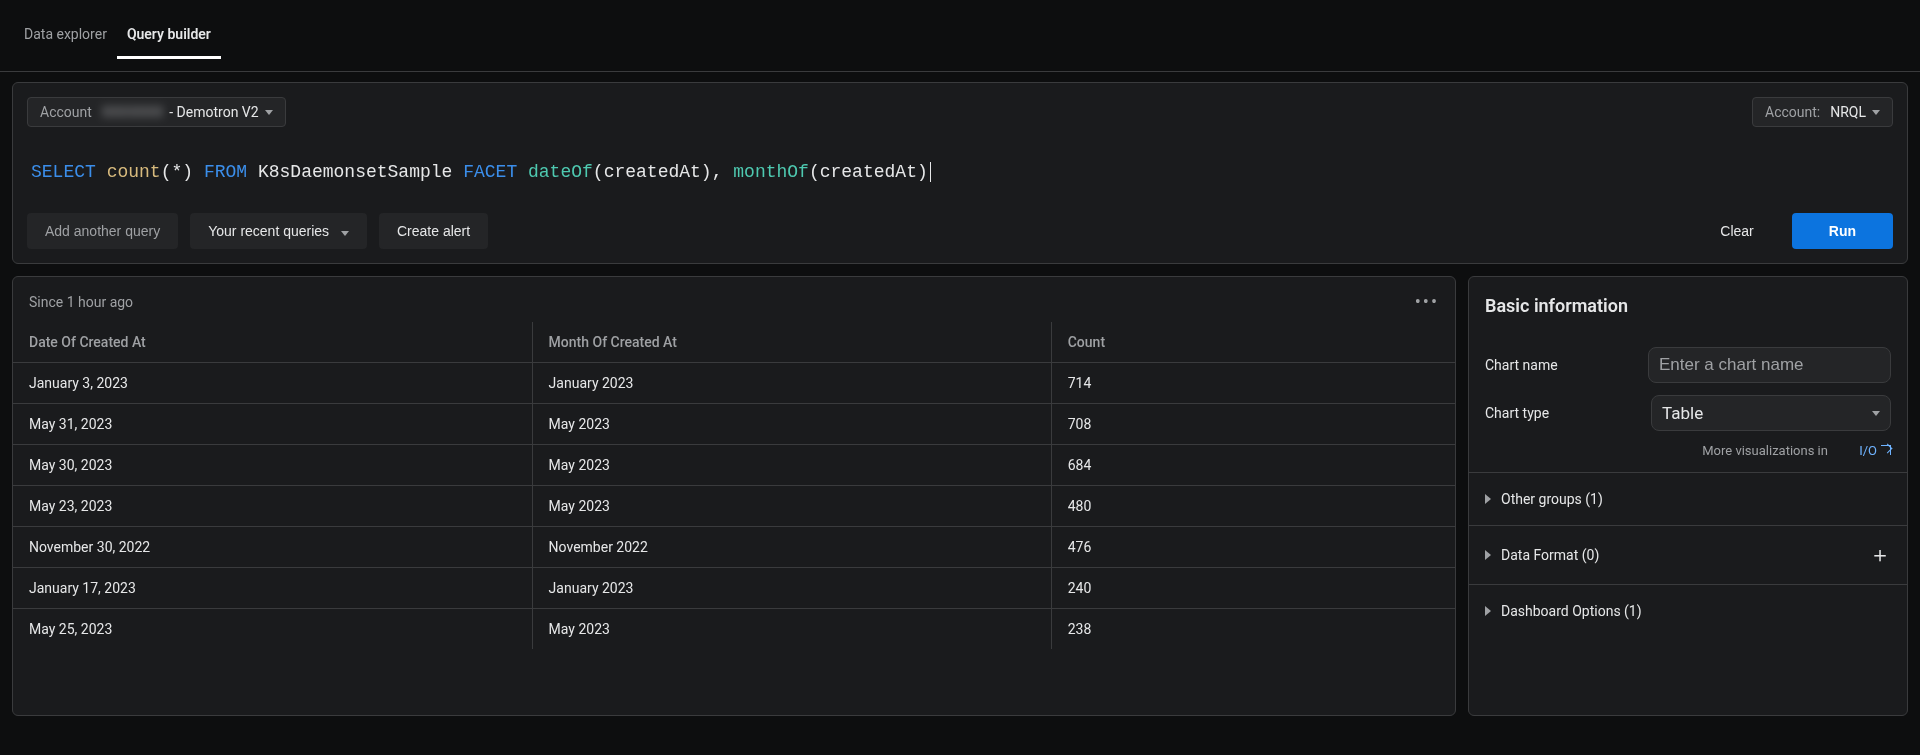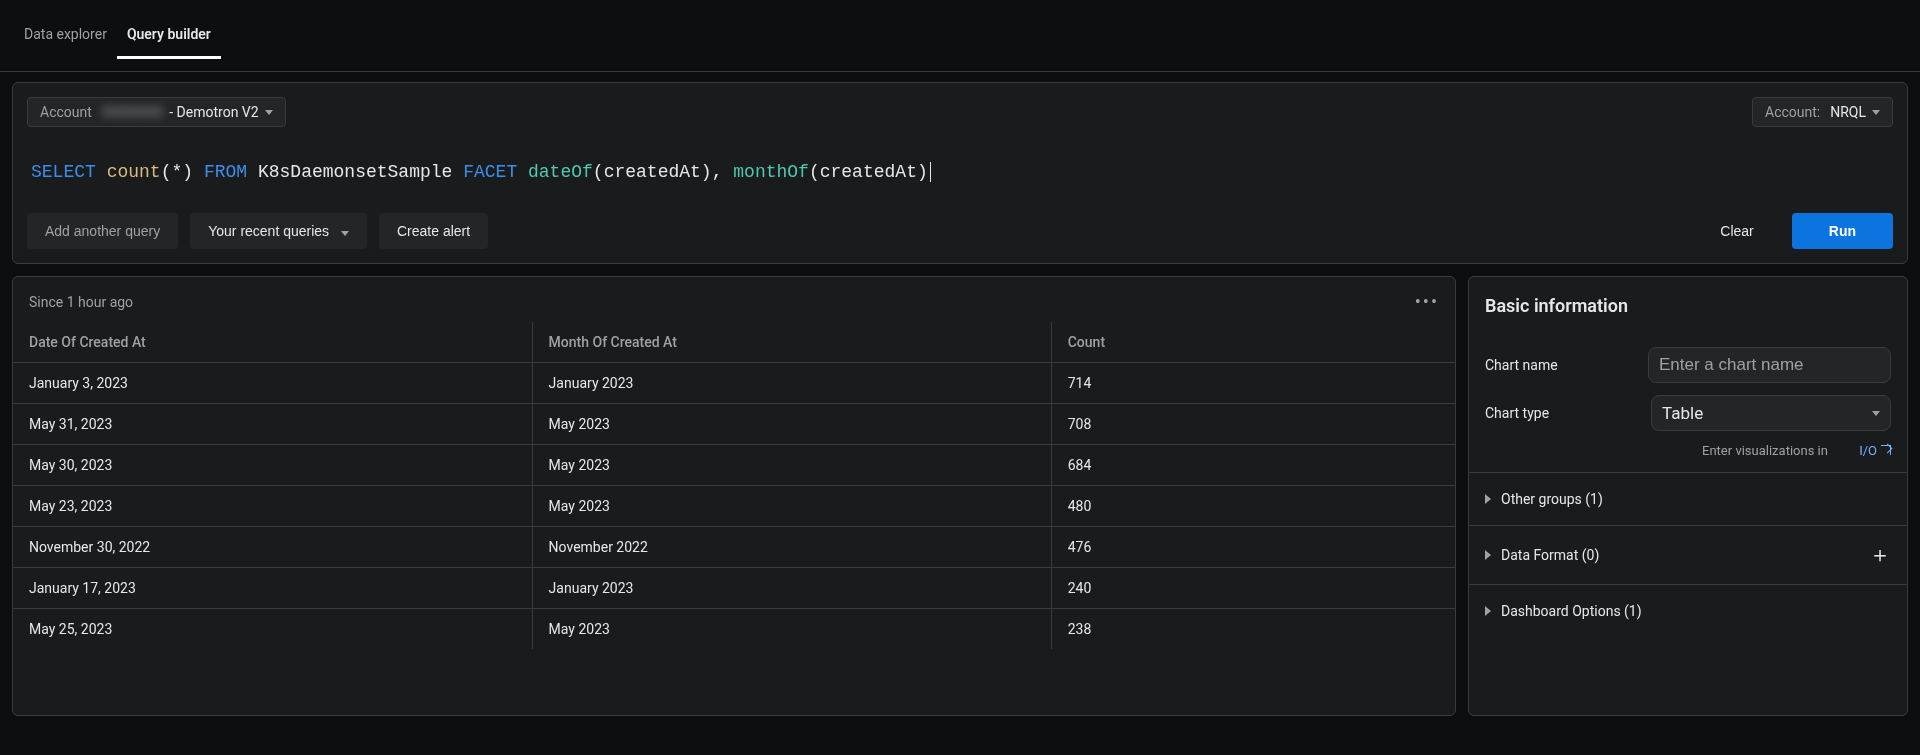--- a/index.html
+++ b/index.html
@@ -190,21 +190,21 @@
       <input type="text" placeholder="Enter a chart name" style="">
     </div>
     <div class="form-row">
       <label>Chart type</label>
       <div class="select">
         <span>Table</span>
         <span class="caret"></span>
       </div>
     </div>
     <div class="more-viz">
-      <span>Enter visualizations in </span><a>I/O</a><span class="ext-icon"></span>
+      <span>More visualizations in </span><a>I/O</a><span class="ext-icon"></span>
     </div>
 
     <div class="acc">
       <div class="acc-head">
         <div class="left-group">
           <span class="chev"></span>
           <span>Other groups (1)</span>
         </div>
       </div>
     </div>

